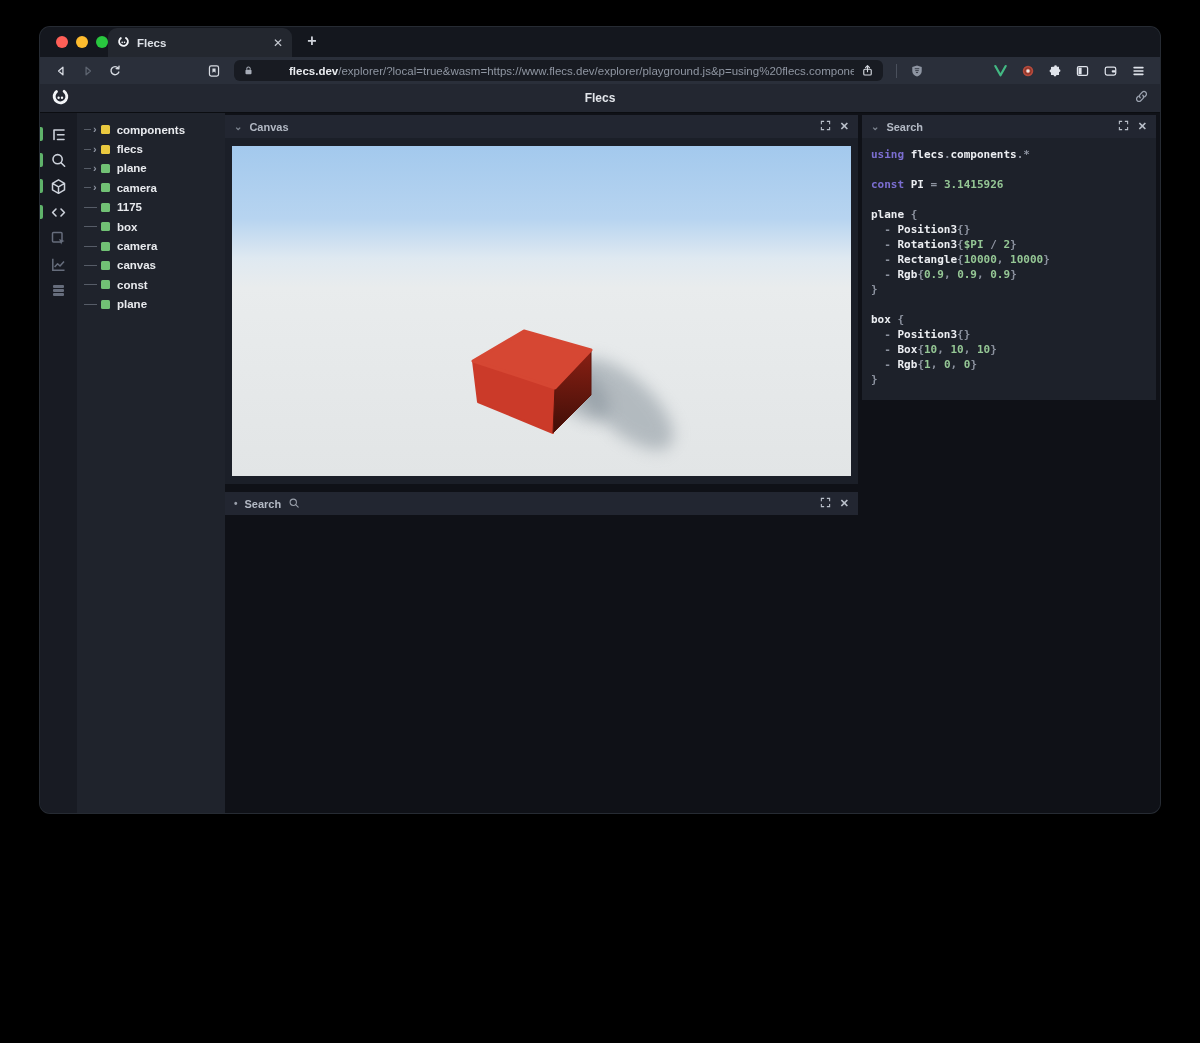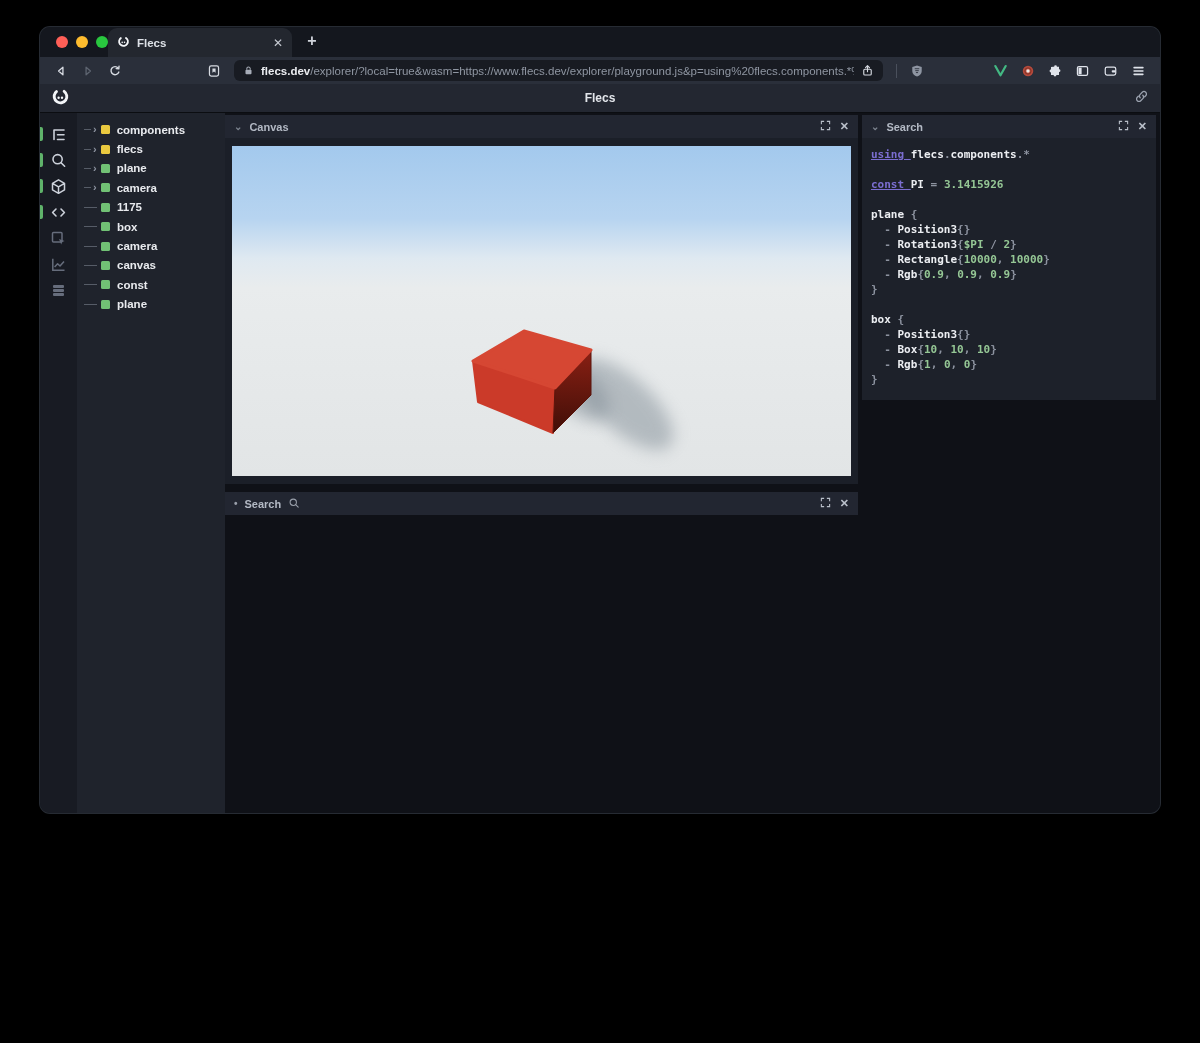--- a/index.html
+++ b/index.html
@@ -19,21 +19,21 @@
   .newtab { position:absolute; left:262px; top:5px; color:#cfd3da; font-size:16px; font-weight:700; width:20px; text-align:center; }
 
   
   .toolbar { height:27px; background:#2a2f3a; display:flex; align-items:center; padding:0 14px; gap:13px; }
   .ticon { display:flex; align-items:center; justify-content:center; color:#d6dae1; }
   .ticon.dim { color:#5d6470; }
   .bookmark-wrap { margin-left:72px; }
   .urlpill { flex:1; max-width:662px; height:21px; background:#181b22; border-radius:6px;
     display:flex; align-items:center; padding:0 9px; gap:7px; overflow:hidden; }
   .url-text { flex:1; font-size:11.5px; white-space:nowrap; overflow:hidden; color:#8f96a2; }
-  .url-text b { color:#eaecf0; font-weight:700; }
+  .url-text b { color:#eaecf0; font-weight:700;margin-left:28px; }
   .vsep { width:1px; height:14px; background:#4a505c; }
   .rgroup { display:flex; align-items:center; gap:13px; margin-left:56px; }
 
   
   .appheader { position:relative; height:29px; background:#232731; display:flex; align-items:center;
     padding:0 11px; border-bottom:1px solid #0b0d11; }
   .app-title { position:absolute; left:0; right:0; text-align:center; color:#e2e5ea; font-size:12px; font-weight:700; }
   .link-wrap { margin-left:auto; color:#9aa1ae; }
 
   
@@ -65,21 +65,21 @@
   .canvas-panel { left:0; top:2px; width:633px; }
   .canvas-body { background:#1b1f28; padding:8px 7px; }
   .canvas-body svg { display:block; }
 
   .search-panel { left:0; top:379px; width:633px; }
 
   .editor-panel { left:637px; top:2px; width:294px; }
   .editor-body { background:#1d212a; padding:9px 6px 13px 9px; }
   .code-line { height:15px; font-family:"DejaVu Sans Mono",monospace; font-size:11px; font-weight:700;
     white-space:pre; line-height:15px; }
-  .tk-k { color:#7b6ed1;text-decoration:underline; }
+  .tk-k { color:#7b6ed1; }
   .tk-i { color:#eceef2; }
   .tk-n { color:#95c795; }
   .tk-p { color:#8d93a0; }
 </style>
 </head>
 <body>
 
 <div class="window">
 
   <div class="tabbar">

